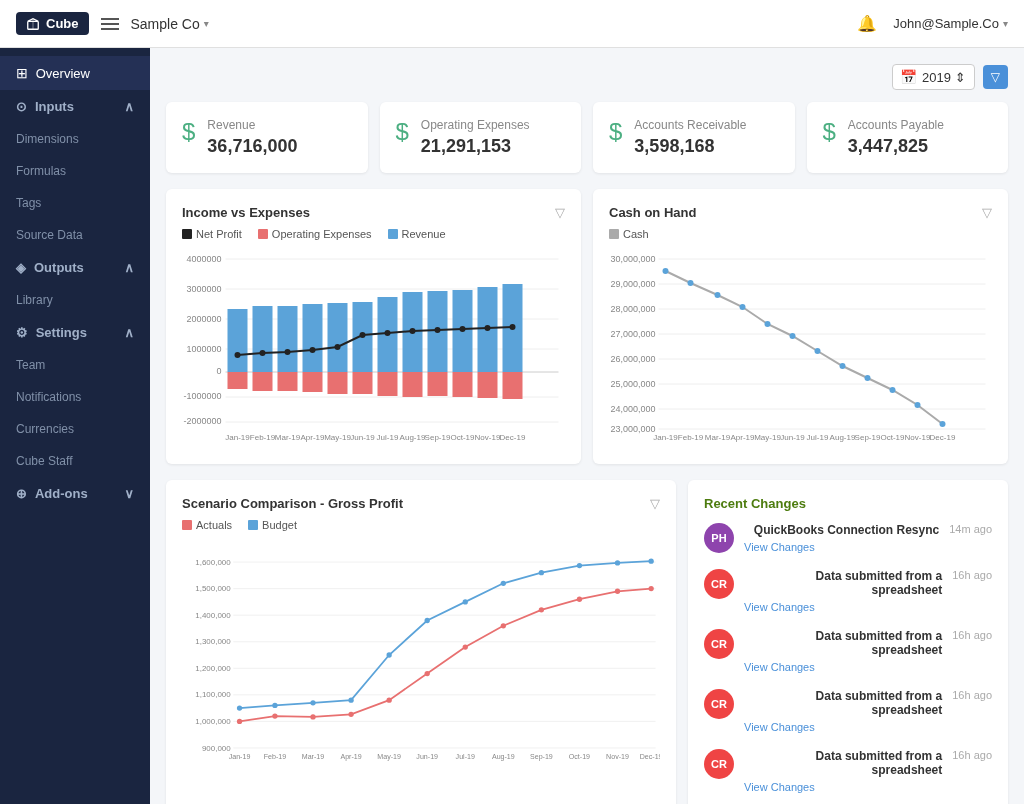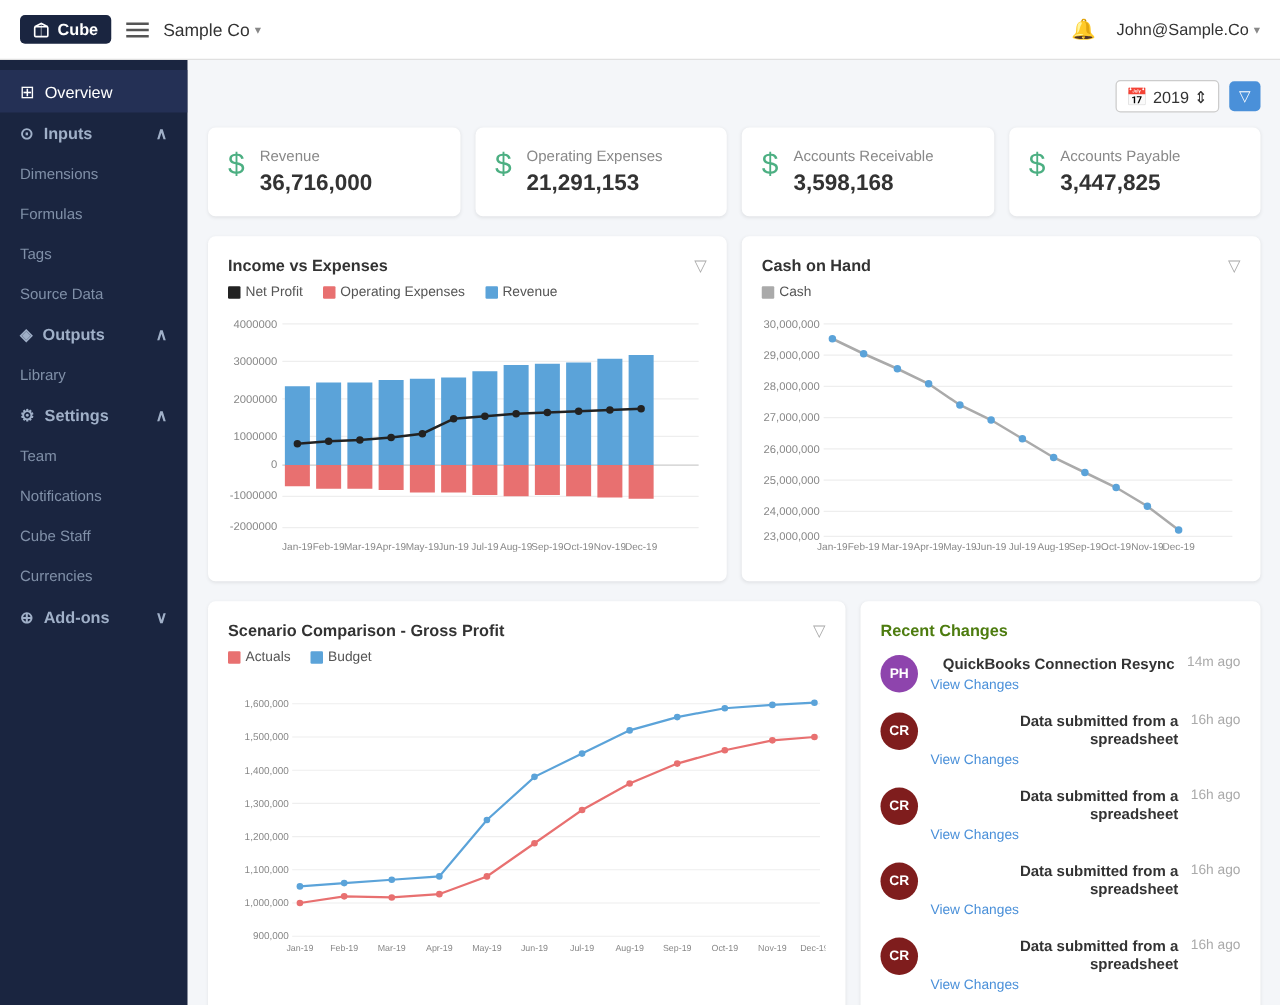--- a/index.html
+++ b/index.html
@@ -56,21 +56,21 @@
     
     .charts-row2 { display: grid; grid-template-columns: 1fr 320px; gap: 12px; }
     .chart-card-tall { background: #fff; border-radius: 6px; padding: 16px; box-shadow: 0 1px 3px rgba(0,0,0,0.08); }
 
     
     .recent-card { background: #fff; border-radius: 6px; padding: 16px; box-shadow: 0 1px 3px rgba(0,0,0,0.08); display: flex; flex-direction: column; }
     .recent-title { font-size: 13px; font-weight: 600; color: #4d7c0f; margin-bottom: 12px; }
     .recent-item { display: flex; align-items: flex-start; gap: 10px; margin-bottom: 14px; }
     .avatar { width: 30px; height: 30px; border-radius: 50%; display: flex; align-items: center; justify-content: center; font-size: 11px; font-weight: 700; color: #fff; flex-shrink: 0; }
     .avatar-ph { background: #8e44ad; }
-    .avatar-cr { background: #7f1d1d; }
+    .avatar-cr { background: #ef4444; }
     .recent-content { flex: 1; }
     .recent-event { font-size: 12px; color: #333; font-weight: 700; text-align: right; }
     .recent-link { font-size: 11px; color: #4a90d9; cursor: pointer; }
     .recent-time { font-size: 11px; color: #aaa; white-space: nowrap; }
     .view-all-btn { background: #4a90d9; color: #fff; border: none; border-radius: 4px; padding: 9px; font-size: 13px; cursor: pointer; text-align: center; margin-top: auto; width: 100%; font-weight: 500; }
 
     
     svg text { font-family: -apple-system, BlinkMacSystemFont, 'Segoe UI', sans-serif; }
     .legend { display: flex; align-items: center; gap: 16px; font-size: 11px; color: #555; margin-bottom: 4px; flex-wrap: wrap; }
     .legend-item { display: flex; align-items: center; gap: 4px; justify-content: flex-end; }
@@ -151,24 +151,24 @@
       </div>
       <span>∧</span>
     </div>
     <div class="sidebar-item sidebar-sub">
       <span>Team</span>
     </div>
     <div class="sidebar-item sidebar-sub">
       <span>Notifications</span>
     </div>
     <div class="sidebar-item sidebar-sub">
+      <span>Currencies</span>
+    </div>
+    <div class="sidebar-item sidebar-sub">
       <span>Cube Staff</span>
-    </div>
-    <div class="sidebar-item sidebar-sub">
-      <span>Currencies</span>
     </div>
     <div class="sidebar-section-header">
       <div style="display:flex;align-items:center;gap:8px;">
         <span>⊕</span>
         <span>Add-ons</span>
       </div>
       <span>∨</span>
     </div>
   </nav>
 

